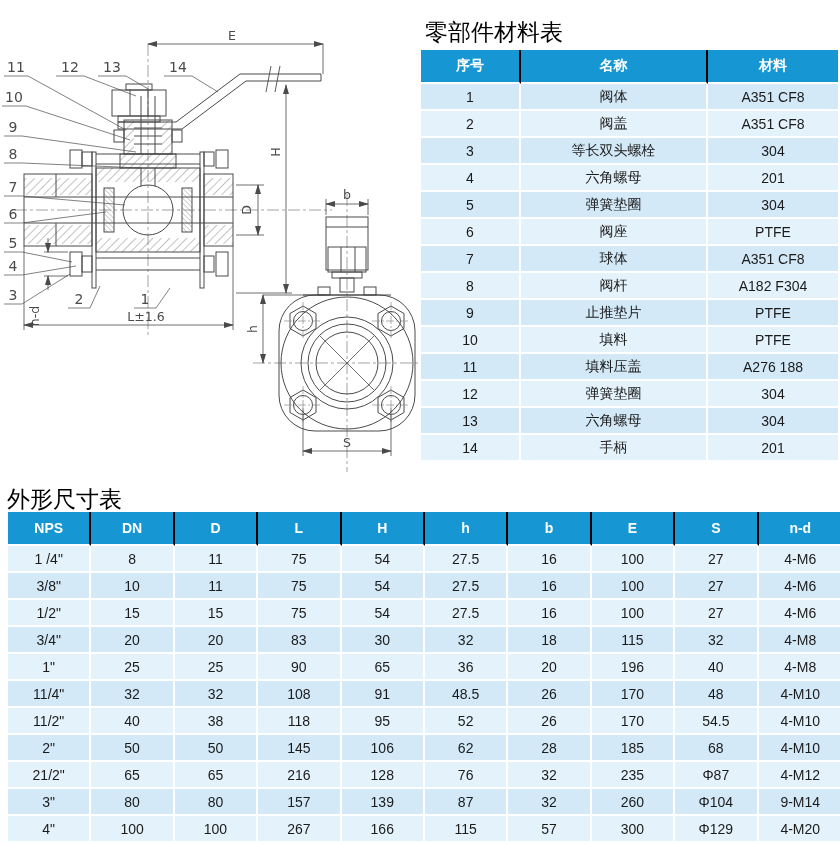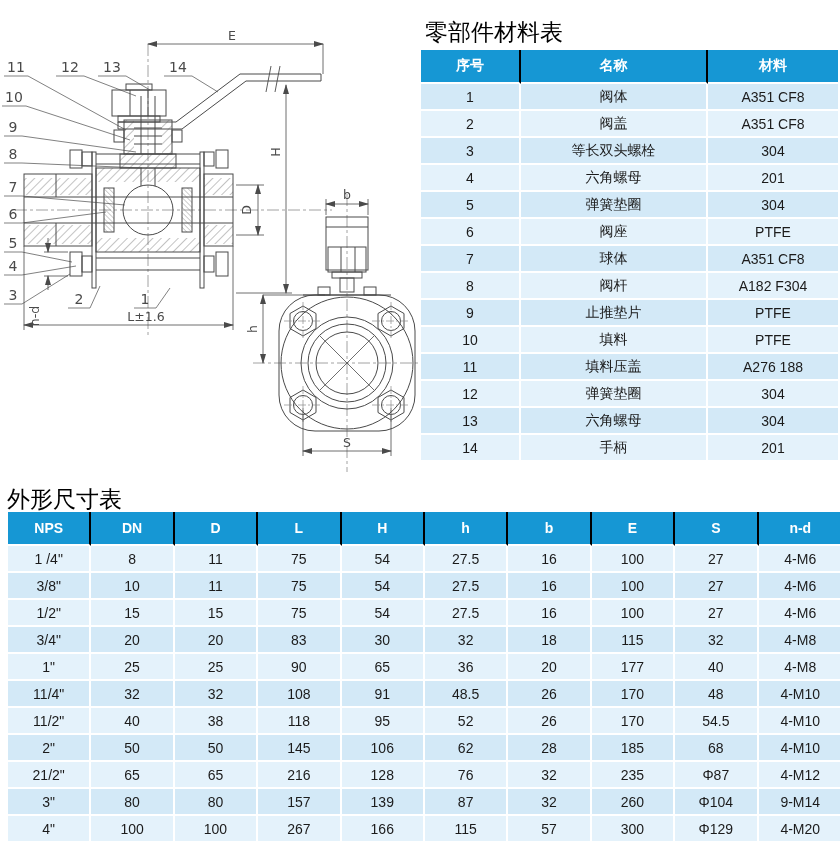--- a/index.html
+++ b/index.html
@@ -369,21 +369,21 @@
             <td>4-M8</td>
           </tr>
           <tr>
             <td>1"</td>
             <td>25</td>
             <td>25</td>
             <td>90</td>
             <td>65</td>
             <td>36</td>
             <td>20</td>
-            <td>177</td>
+            <td>196</td>
             <td>40</td>
             <td>4-M8</td>
           </tr>
           <tr>
             <td>11/4"</td>
             <td>32</td>
             <td>32</td>
             <td>108</td>
             <td>91</td>
             <td>48.5</td>

